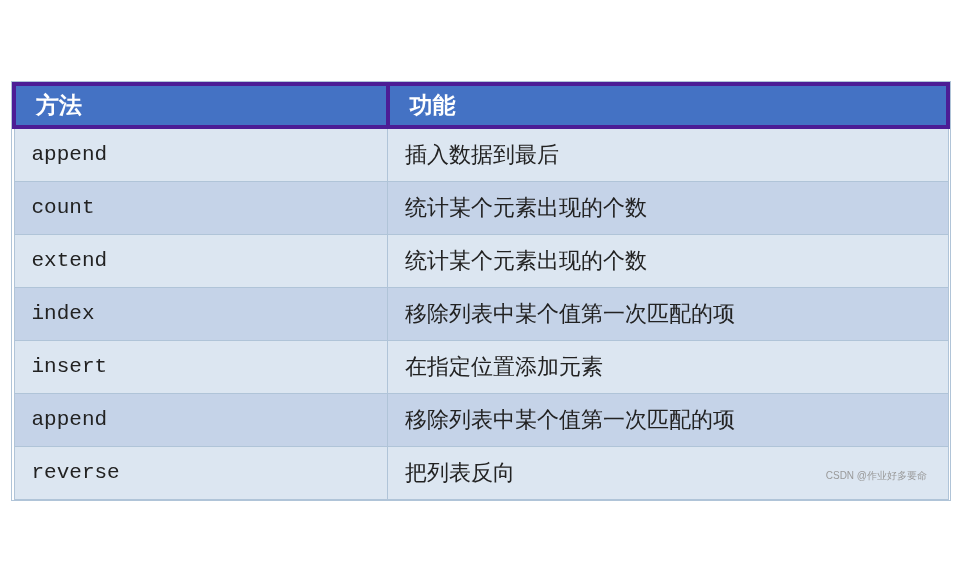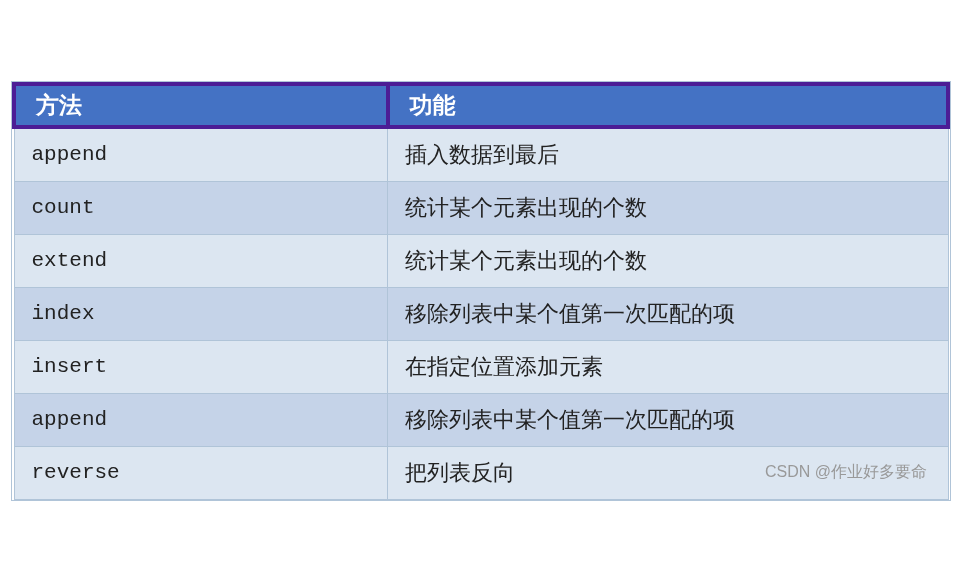--- a/index.html
+++ b/index.html
@@ -60,21 +60,21 @@
     tbody tr td:first-child {
       width: 40%;
       font-family: "Courier New", Courier, monospace;
       font-size: 21px;
     }
 
     .watermark {
       position: absolute;
       bottom: 18px;
       right: 24px;
-      font-size: 16px;
+      font-size: 10px;
       color: #999;
     }
 
     .table-container {
       position: relative;
       width: 940px;
     }
   </style>
 </head>
 <body>

